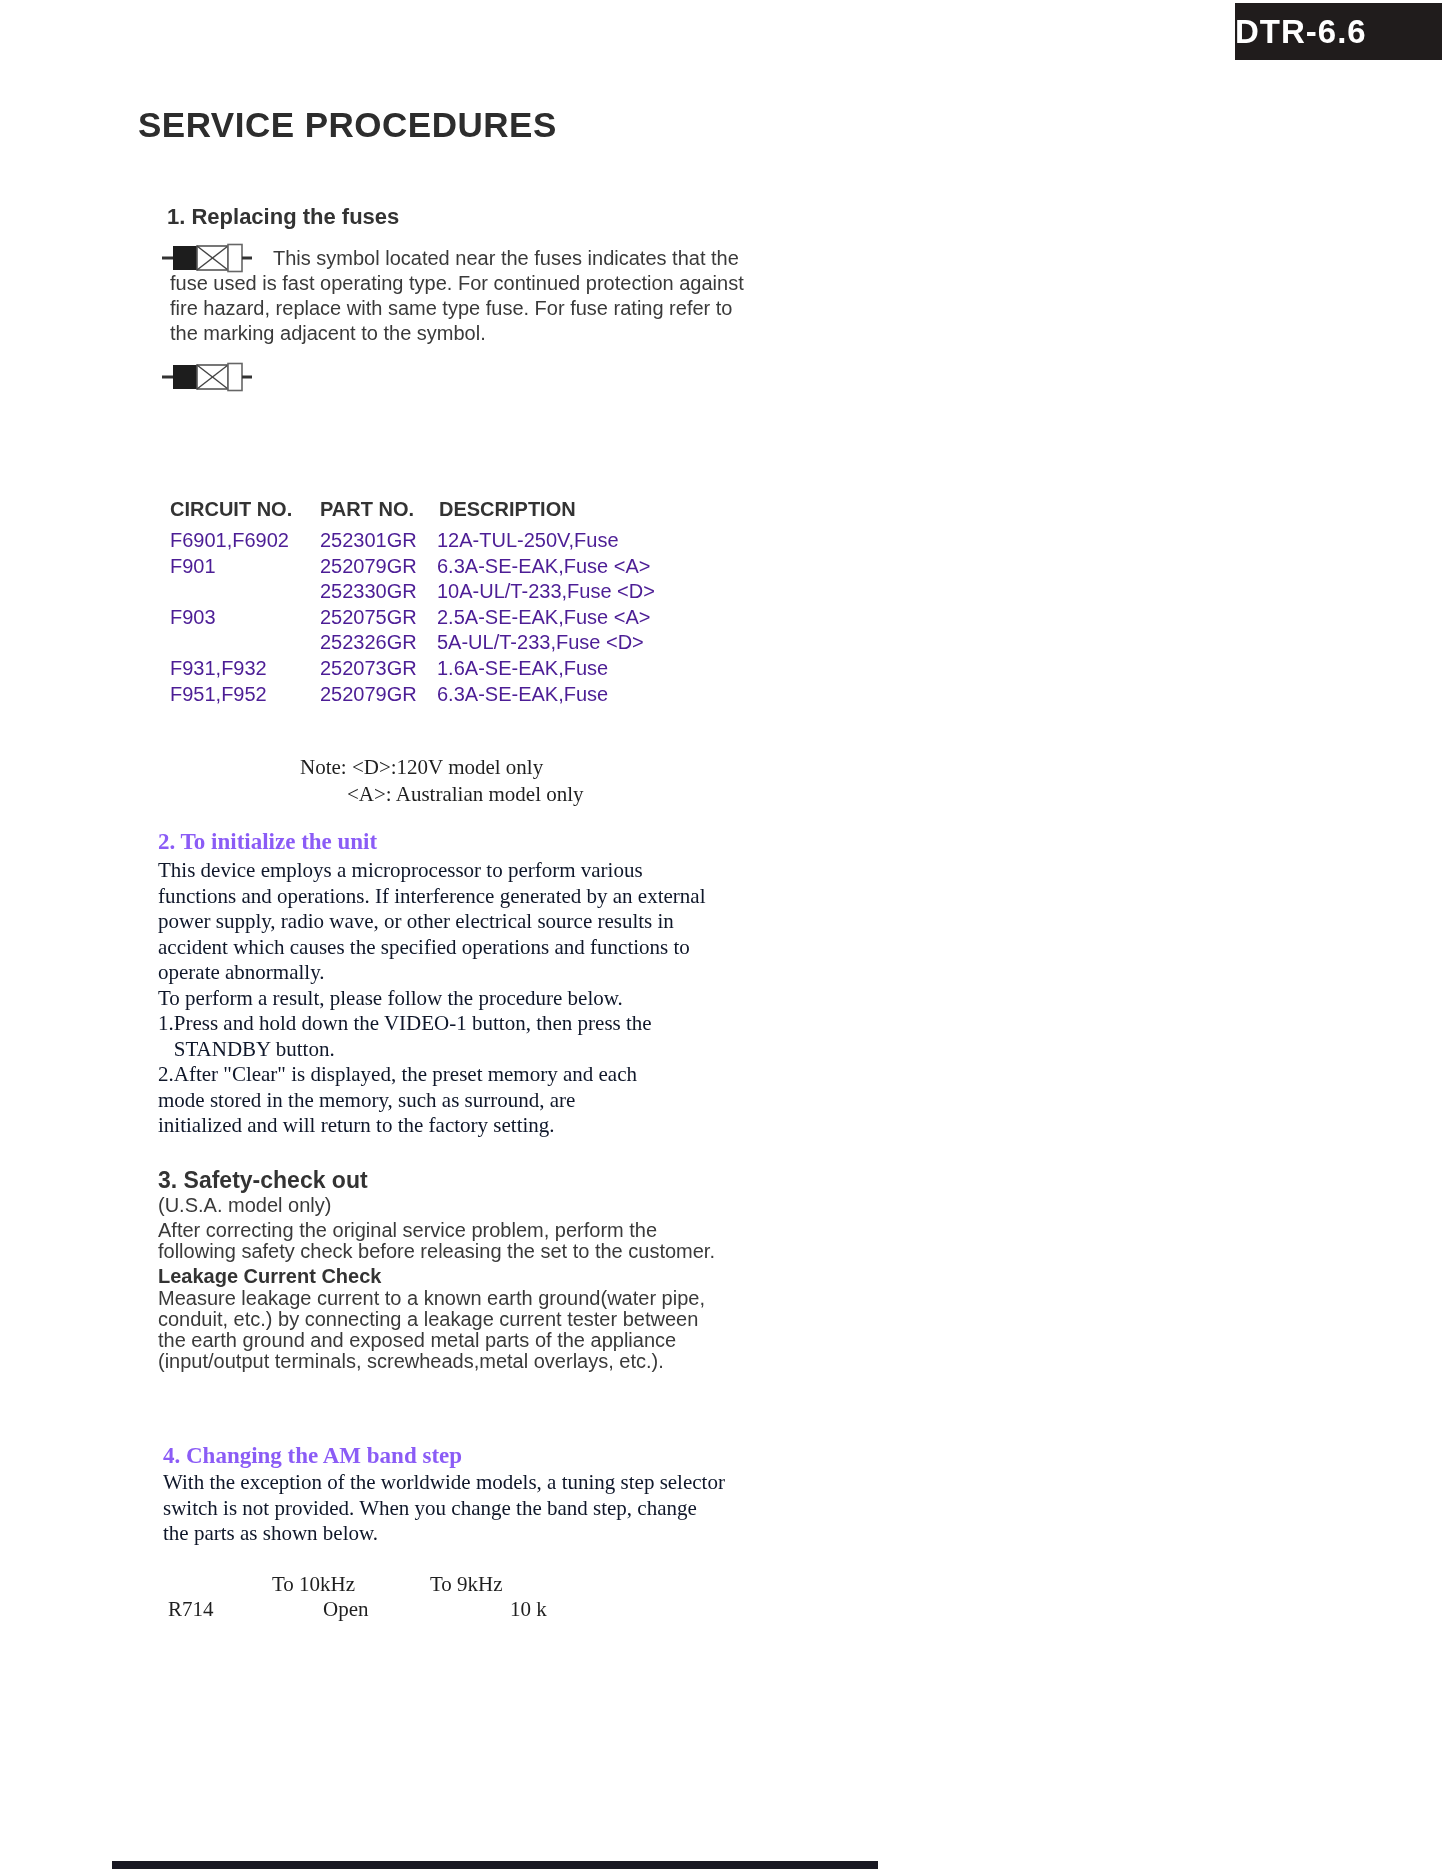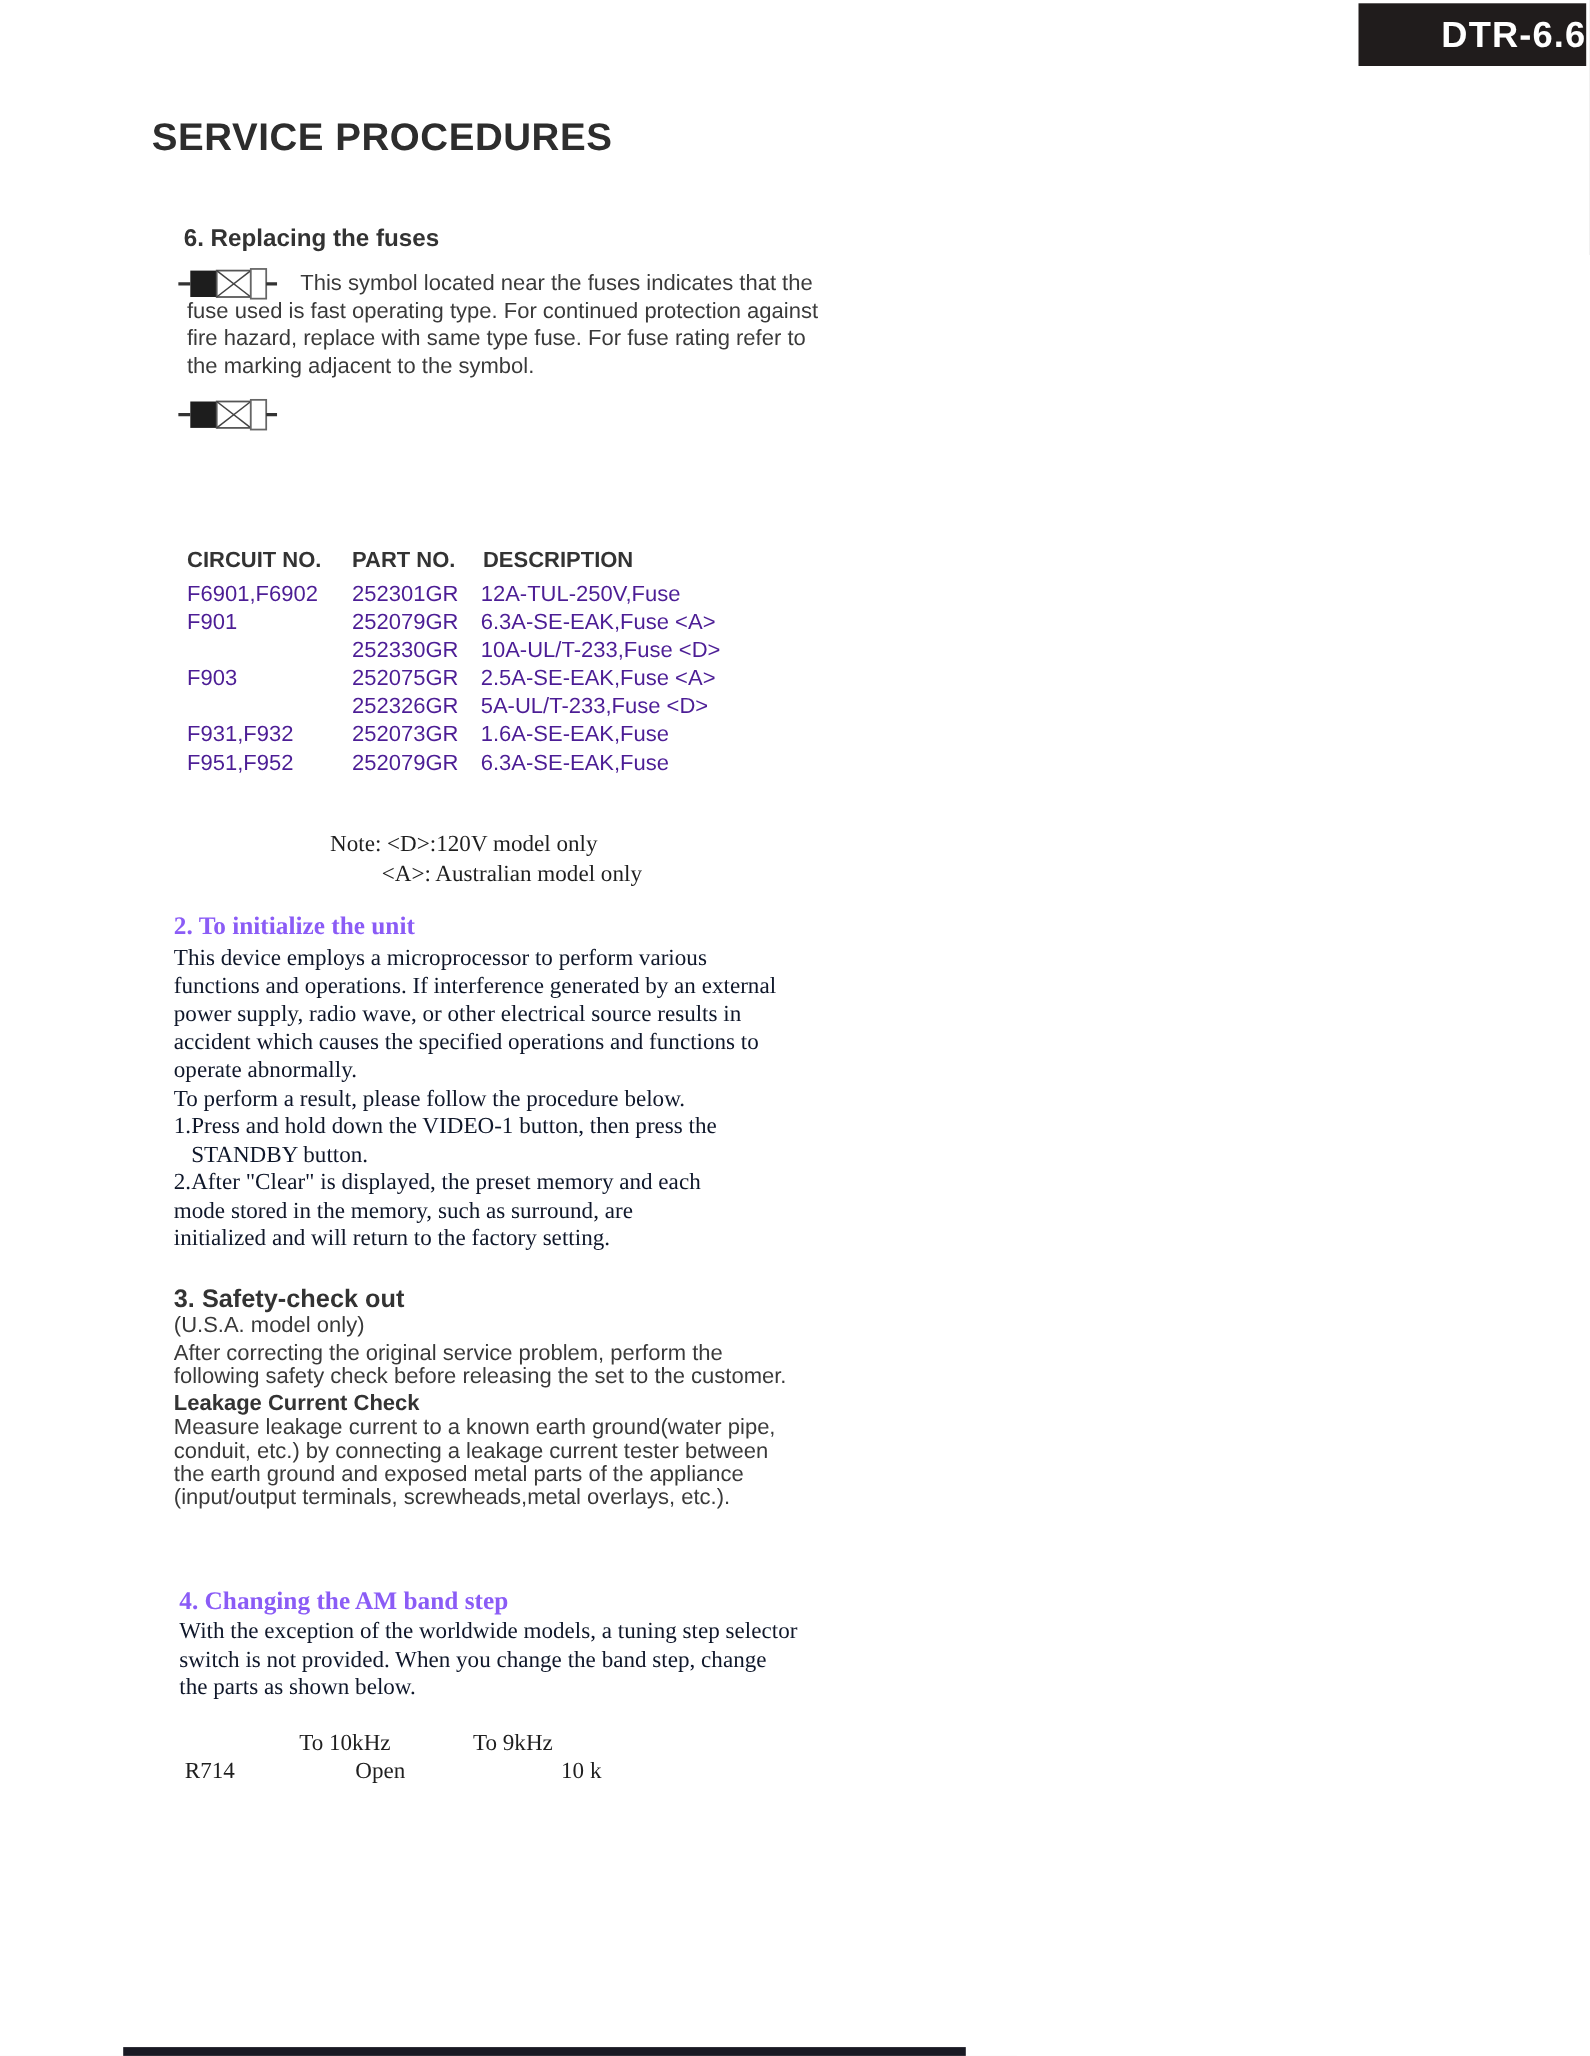--- a/index.html
+++ b/index.html
@@ -9,21 +9,21 @@
     background:#ffffff;
     overflow:hidden;
     font-family:"Liberation Sans", sans-serif;
   }
   .abs{position:absolute;}
 
   .badge{
     left:1235px;top:3px;width:207px;height:57px;
     background:#201c1c;color:#fff;
     font-weight:bold;font-size:33px;line-height:57px;
-    text-align:right;letter-spacing:1px;
+    text-align:left;letter-spacing:1px;
   }
   .doc-title{
     left:138px;top:105px;
     font-size:35px;font-weight:bold;color:#2d2d2d;letter-spacing:0.5px;
   }
 
   .h-sans{font-weight:bold;color:#333;font-size:22px;}
   .sans-p{
     color:#3a3a3a;font-size:20px;line-height:25px;
     white-space:pre-line;width:600px;
@@ -65,21 +65,21 @@
 </style>
 </head>
 <body>
 
 <div class="page">
 
   <div class="abs badge">DTR-6.6</div>
 
   <div class="abs doc-title">SERVICE PROCEDURES</div>
 
-  <div class="abs h-sans" style="left:167px;top:204px;">6. Replacing the fuses</div>
+  <div class="abs h-sans" style="left:167px;top:204px;">1. Replacing the fuses</div>
 
   <div class="abs fuse-sym" style="left:162px;top:243px;">
     <svg width="90" height="30" viewBox="0 0 90 30">
       <line x1="0" y1="15" x2="11" y2="15" stroke="#333" stroke-width="3"></line>
       <rect x="11" y="3" width="24" height="24" fill="#1d1d1d"></rect>
       <rect x="35" y="3" width="31" height="24" fill="none" stroke="#555" stroke-width="1.6"></rect>
       <line x1="35" y1="3" x2="66" y2="27" stroke="#444" stroke-width="1.4"></line>
       <line x1="66" y1="3" x2="35" y2="27" stroke="#444" stroke-width="1.4"></line>
       <rect x="66" y="1.5" width="14" height="27" fill="#ffffff" stroke="#666" stroke-width="1.6"></rect>
       <line x1="80" y1="15" x2="90" y2="15" stroke="#333" stroke-width="3"></line>

